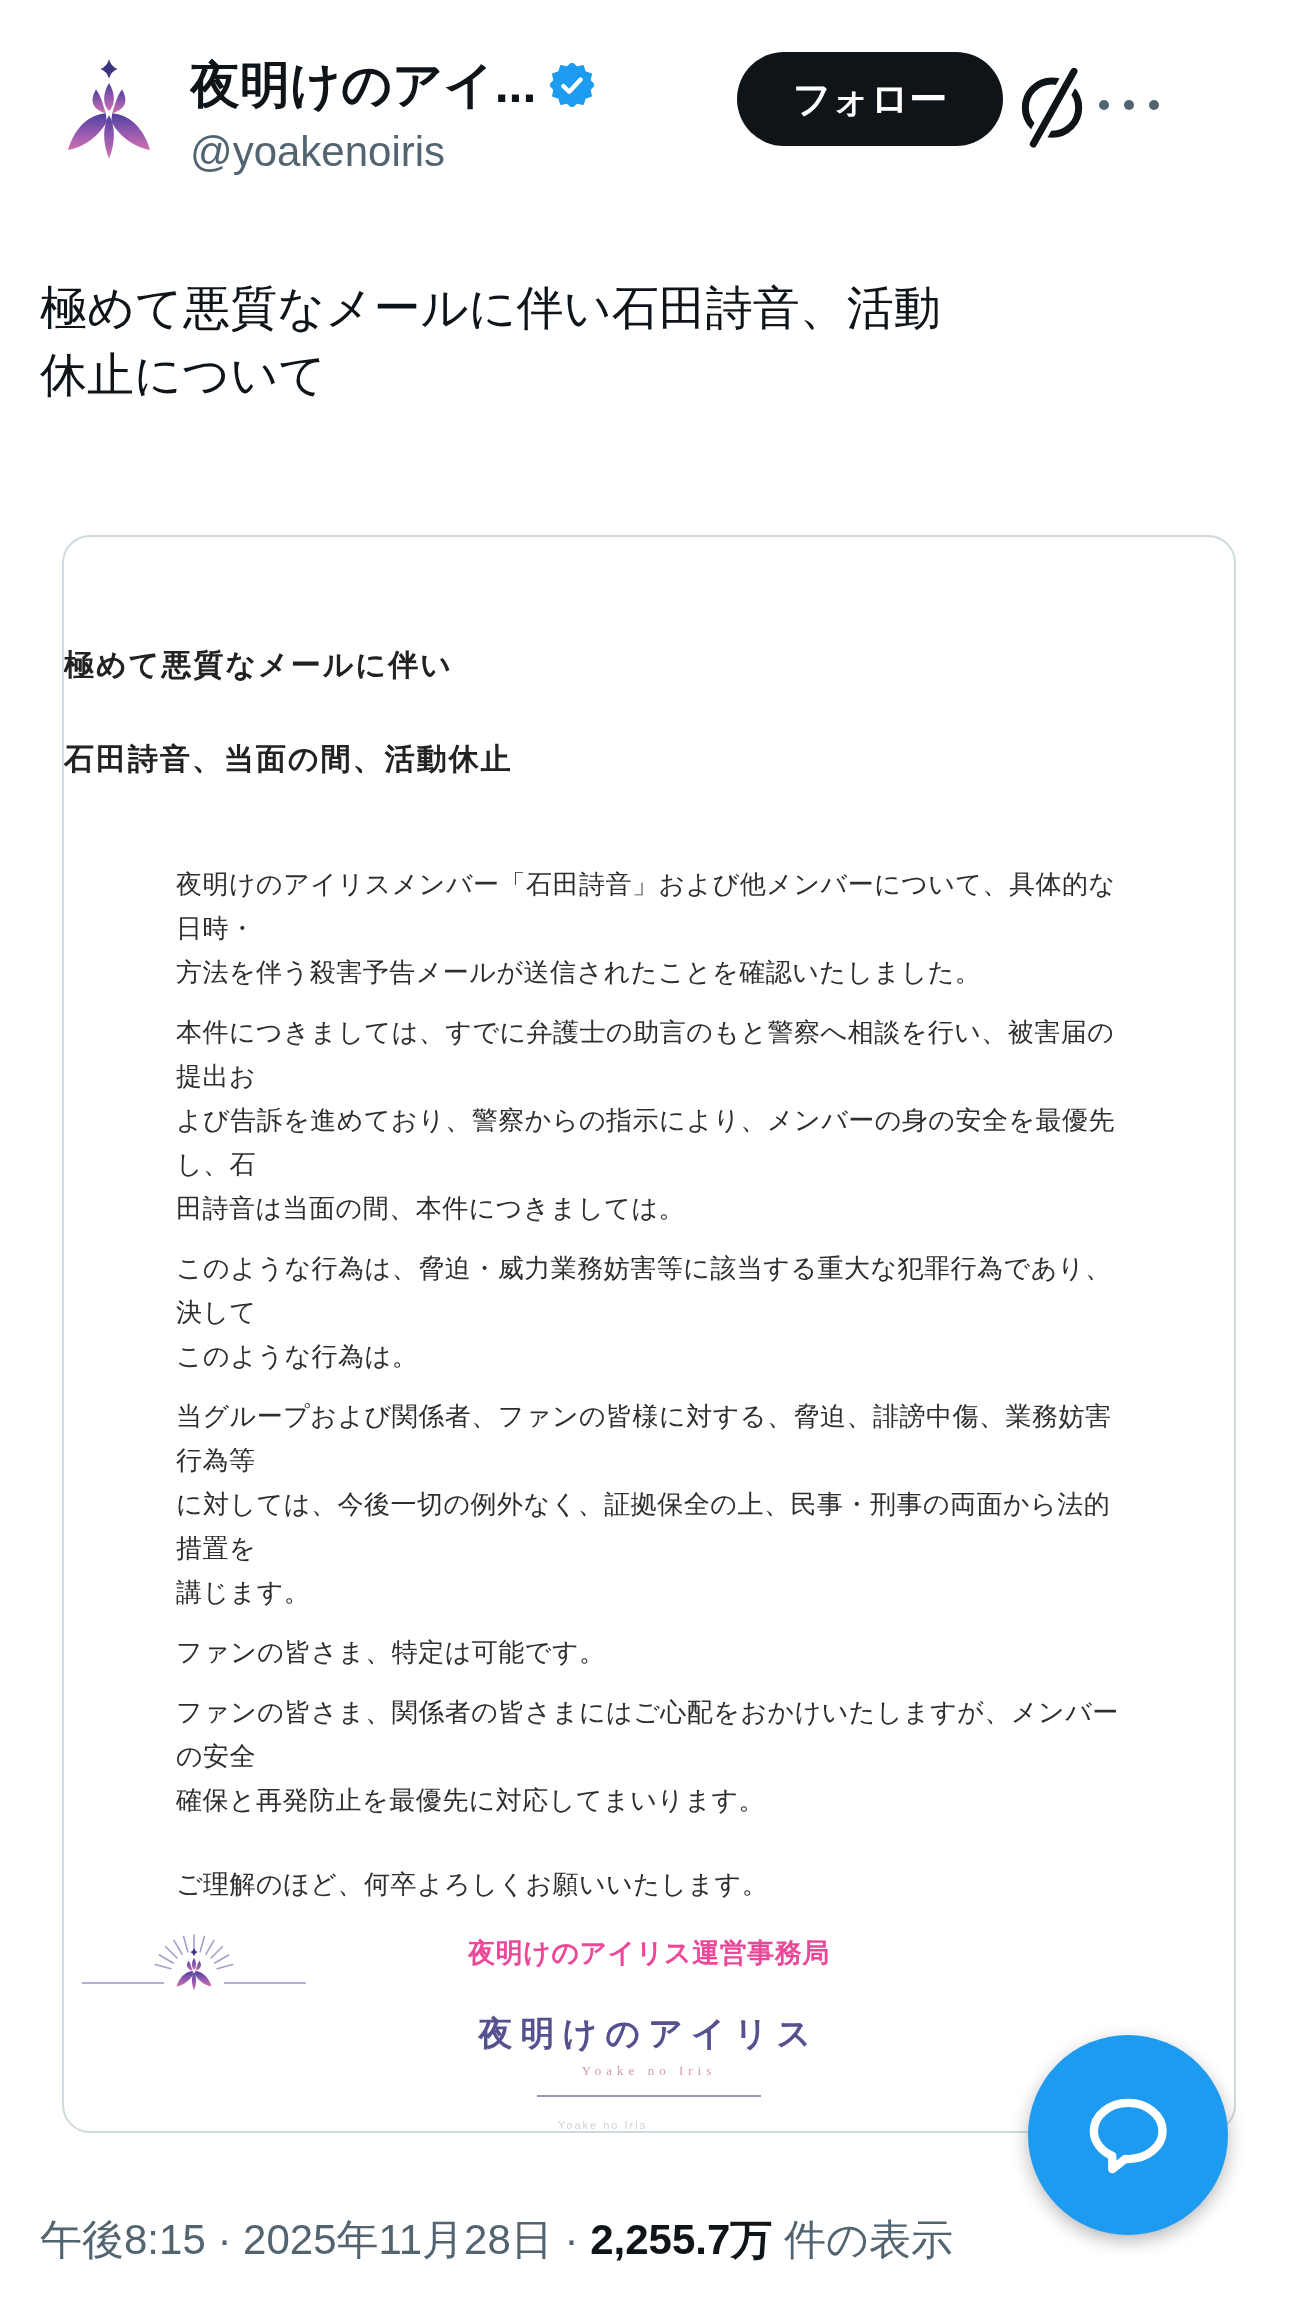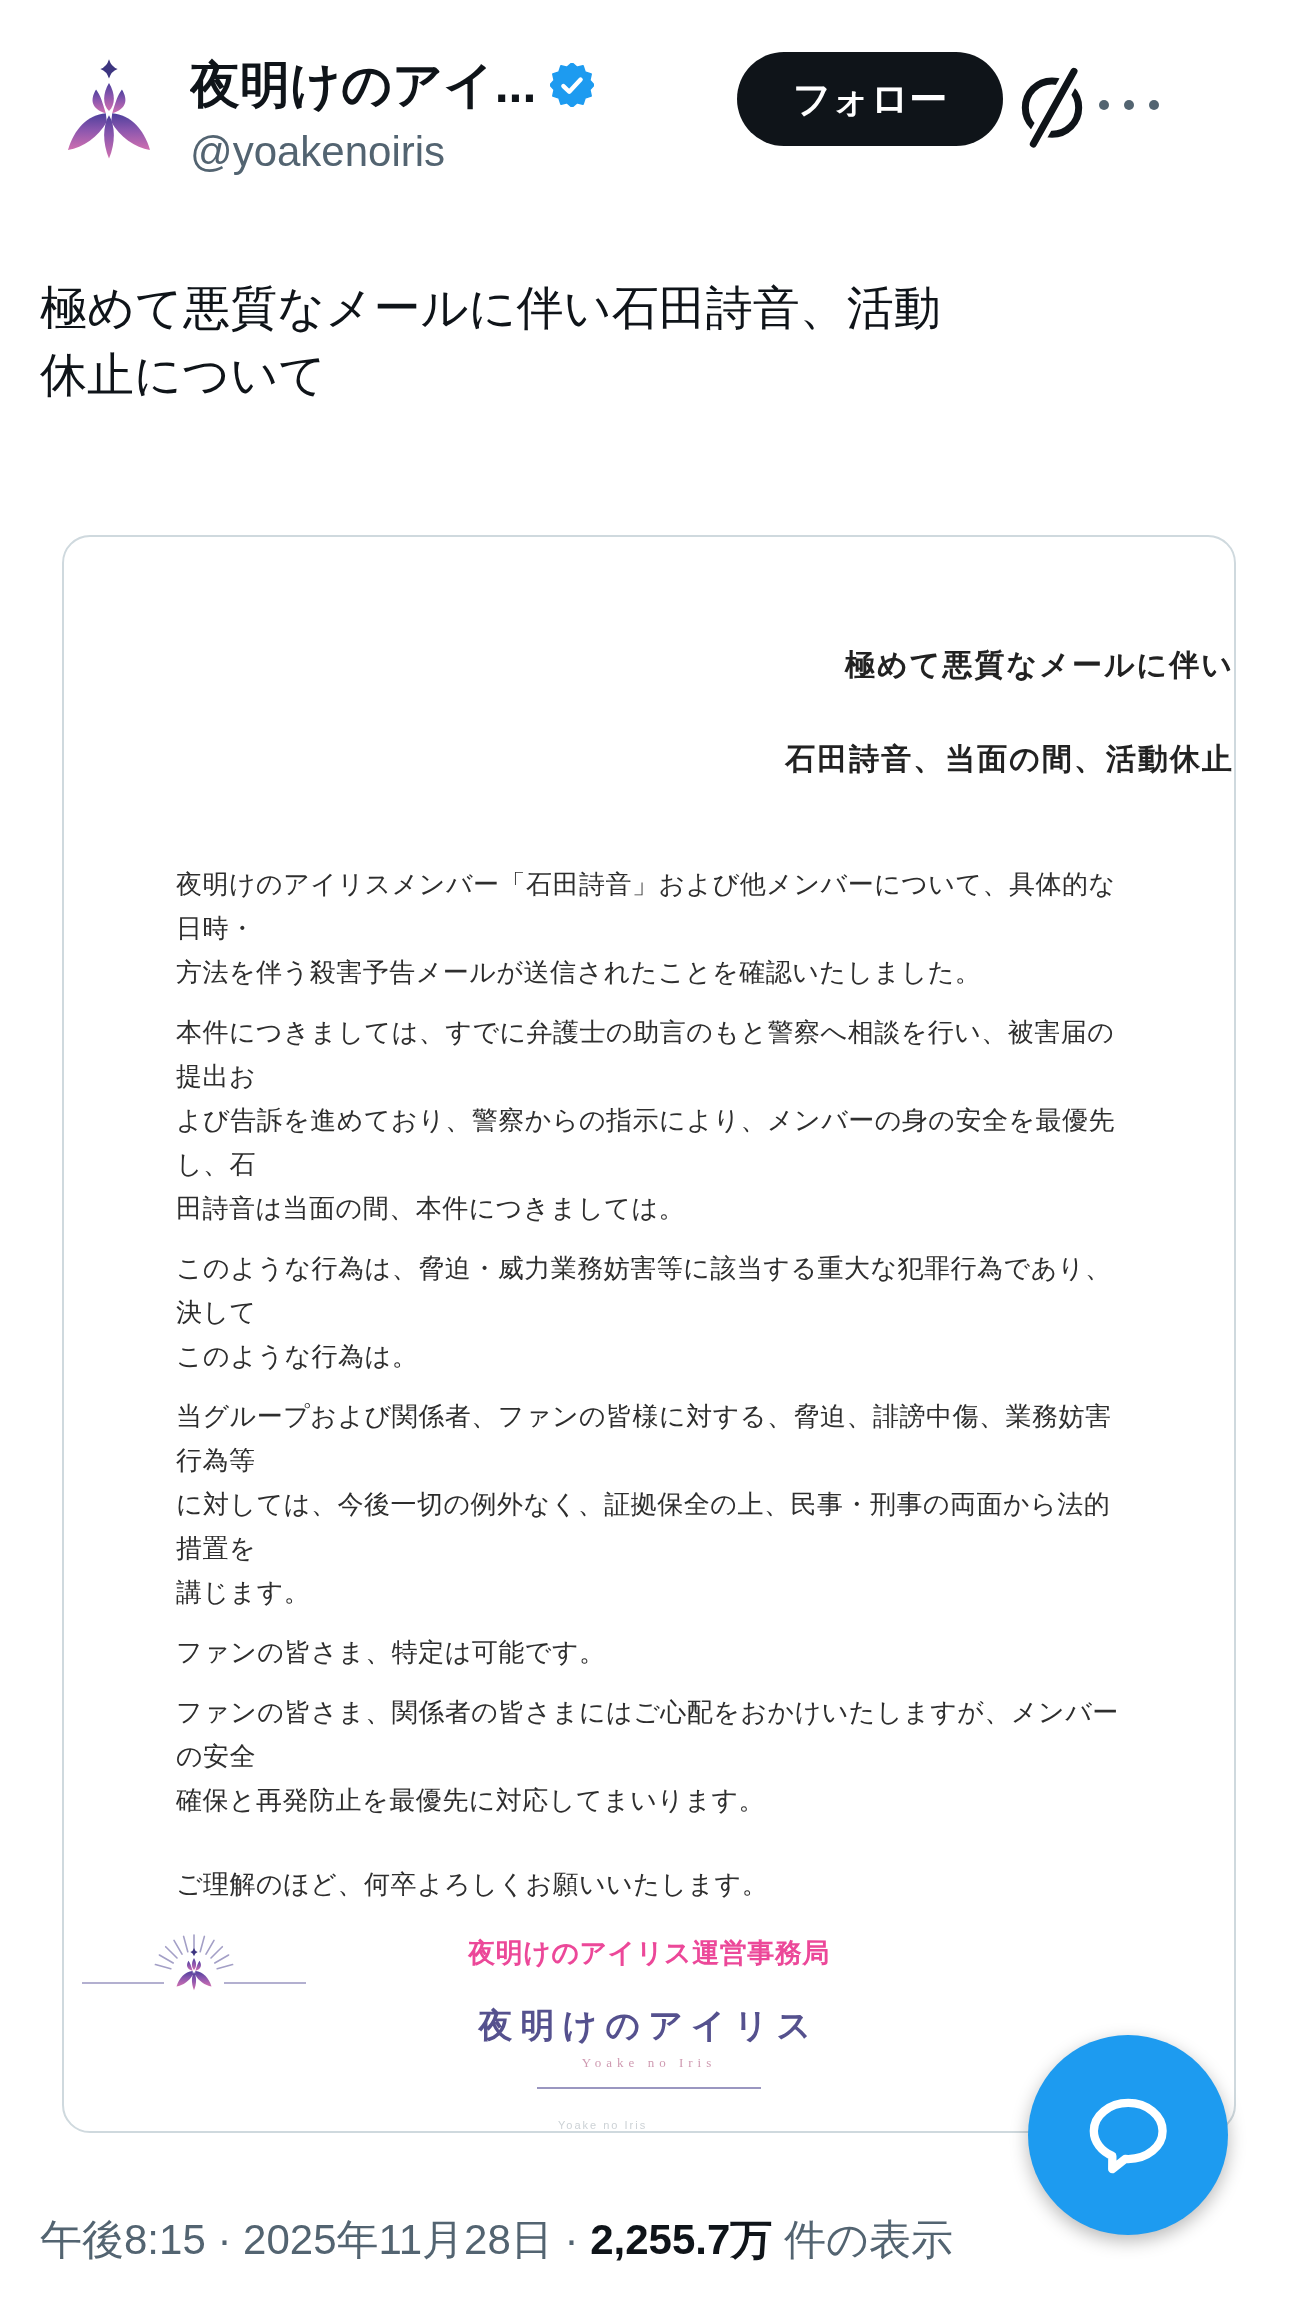--- a/index.html
+++ b/index.html
@@ -24,30 +24,30 @@
   .grok-btn { position:absolute; left:1012px; top:62px; width:80px; height:88px; background:none; border:none; cursor:pointer; }
   .more-btn { position:absolute; left:1096px; top:92px; width:70px; height:26px; background:none; border:none; cursor:pointer; }
   
   .tweet-text { position:absolute; left:40px; top:274px; width:1225px; font-size:47px; line-height:67px; color:#0f1419; }
   
   .card {
     position:absolute; left:62px; top:535px; width:1174px; height:1598px;
     border:2px solid #cfd9de; border-radius:28px; background:#ffffff; overflow:hidden; cursor:pointer;
   }
   .doc { position:absolute; inset:0; font-family:"Liberation Serif","DejaVu Serif",serif; color:#2e2e2e; }
-  .doc-title { position:absolute; width:100%; text-align:right; font-size:30px; font-weight:600; letter-spacing:2px; color:#222;padding-left:38px; }
+  .doc-title { position:absolute; width:100%; text-align:left; font-size:30px; font-weight:600; letter-spacing:2px; color:#222; }
   .doc-title-1 { top:108px; }
   .doc-title-2 { top:202px; }
   .doc-paras { position:absolute; left:112px; right:112px; top:326px; font-size:26px; line-height:44px; letter-spacing:0.5px; }
   .doc-para { margin-bottom:16px; }
   .doc-para-final { margin-top:40px; }
   .doc-signature { text-align:center; margin-top:24px; font-size:27px; font-weight:600; color:#ec4899; }
   
   .doc-logo { position:absolute; top:1388px; width:100%; text-align:center; }
-  .doc-logo-title { font-size:34px; letter-spacing:8px; color:#55518e; font-weight:600; margin-top:8px; }
+  .doc-logo-title { font-size:34px; letter-spacing:8px; color:#55518e; font-weight:600; margin-top:16px; }
   .doc-logo-sub { font-size:13px; letter-spacing:5px; color:#cf9ab1; margin-top:6px; font-family:"Liberation Serif",serif; }
   .doc-logo-rule { width:224px; height:2px; background:#9a96c0; margin:16px auto 0 auto; }
   .doc-watermark { position:absolute; left:494px; top:1582px; font-size:11px; letter-spacing:2px; color:#ccd2d6; font-family:"Liberation Sans",sans-serif; }
   
   .timestamp { position:absolute; left:40px; top:2212px; font-size:42px; color:#536471; white-space:nowrap; }
   .views-count { color:#0f1419; font-weight:700; }
   
   .fab {
     position:absolute; left:1028px; top:2035px; width:200px; height:200px; border-radius:50%;
     background:#1d9bf0; border:none; cursor:pointer; display:flex; align-items:center; justify-content:center;

